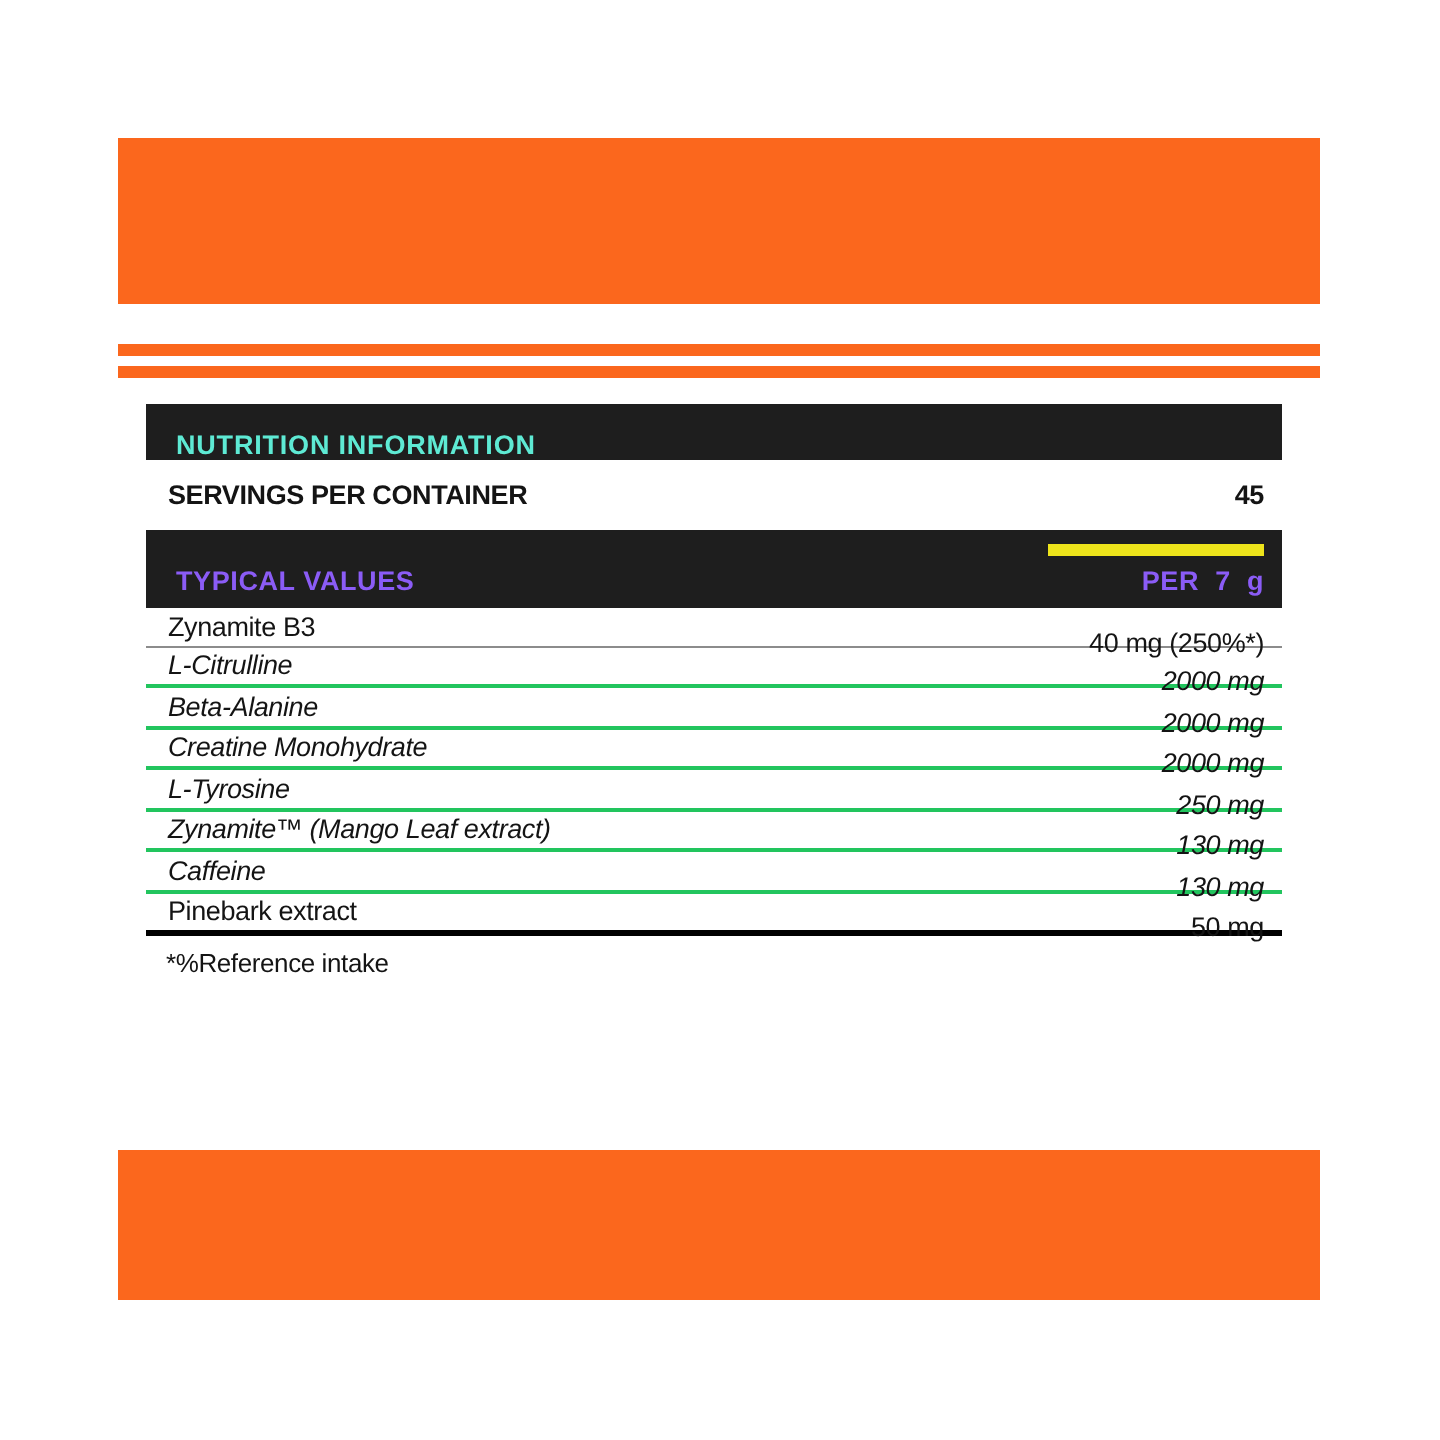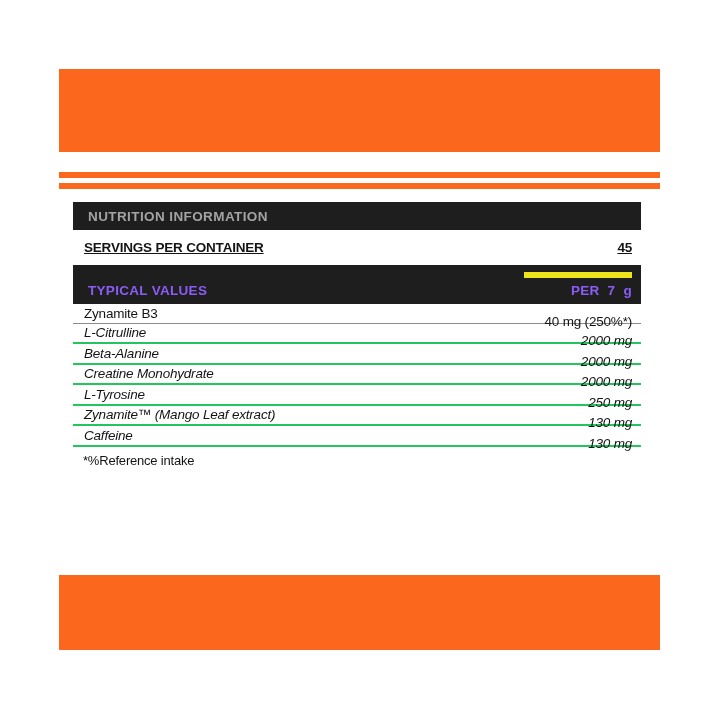--- a/index.html
+++ b/index.html
@@ -19,40 +19,40 @@
   .stripe-1 { top: 172px; height: 6px; }
   .stripe-2 { top: 183px; height: 6px; }
   .band-bottom { top: 575px; height: 75px; }
 
   
   .panel { position: absolute; left: 73px; top: 202px; width: 568px; }
 
   .header-bar {
     height: 28px;
     background: #1E1E1E;
-    color: #a3a3a3;
+    color: #5eead4;
     display: flex;
-    align-items: center;
+    align-items: flex-end;
     padding-left: 15px;
     font-size: 13.5px;
     font-weight: bold;
     letter-spacing: 0.4px;
   }
 
   .serving-row {
     display: flex;
     justify-content: space-between;
     align-items: center;
     font-weight: bold;
     font-size: 13.5px;
     padding: 0 9px 0 11px;
     letter-spacing: -0.2px;
   }
   .serving-row.size { height: 30px; border-bottom: 1px solid #777777; }
-  .serving-row.count { height: 35px; text-decoration: underline; }
+  .serving-row.count { height: 35px; }
 
   .typical-bar {
     position: relative;
     height: 39px;
     background: #1E1E1E;
     color: #8b5cf6;
     display: flex;
     align-items: flex-end;
     justify-content: space-between;
     padding: 0 9px 6px 15px;
@@ -141,19 +141,23 @@
       <span class="val">250 mg</span>
     </div>
     <div class="trow div-mid">
       <span>Zynamite™ (Mango Leaf extract)</span>
       <span class="val">130 mg</span>
     </div>
     <div class="trow div-mid">
       <span>Caffeine</span>
       <span class="val">130 mg</span>
     </div>
+    <div class="trow bottom-rule">
+      <span>Pinebark extract</span>
+      <span class="val">50 mg</span>
+    </div>
 
     <div class="footnote">*%Reference intake</div>
   </div>
 
   <div class="band band-bottom"></div>
 
 </div>
 
 </body></html>

